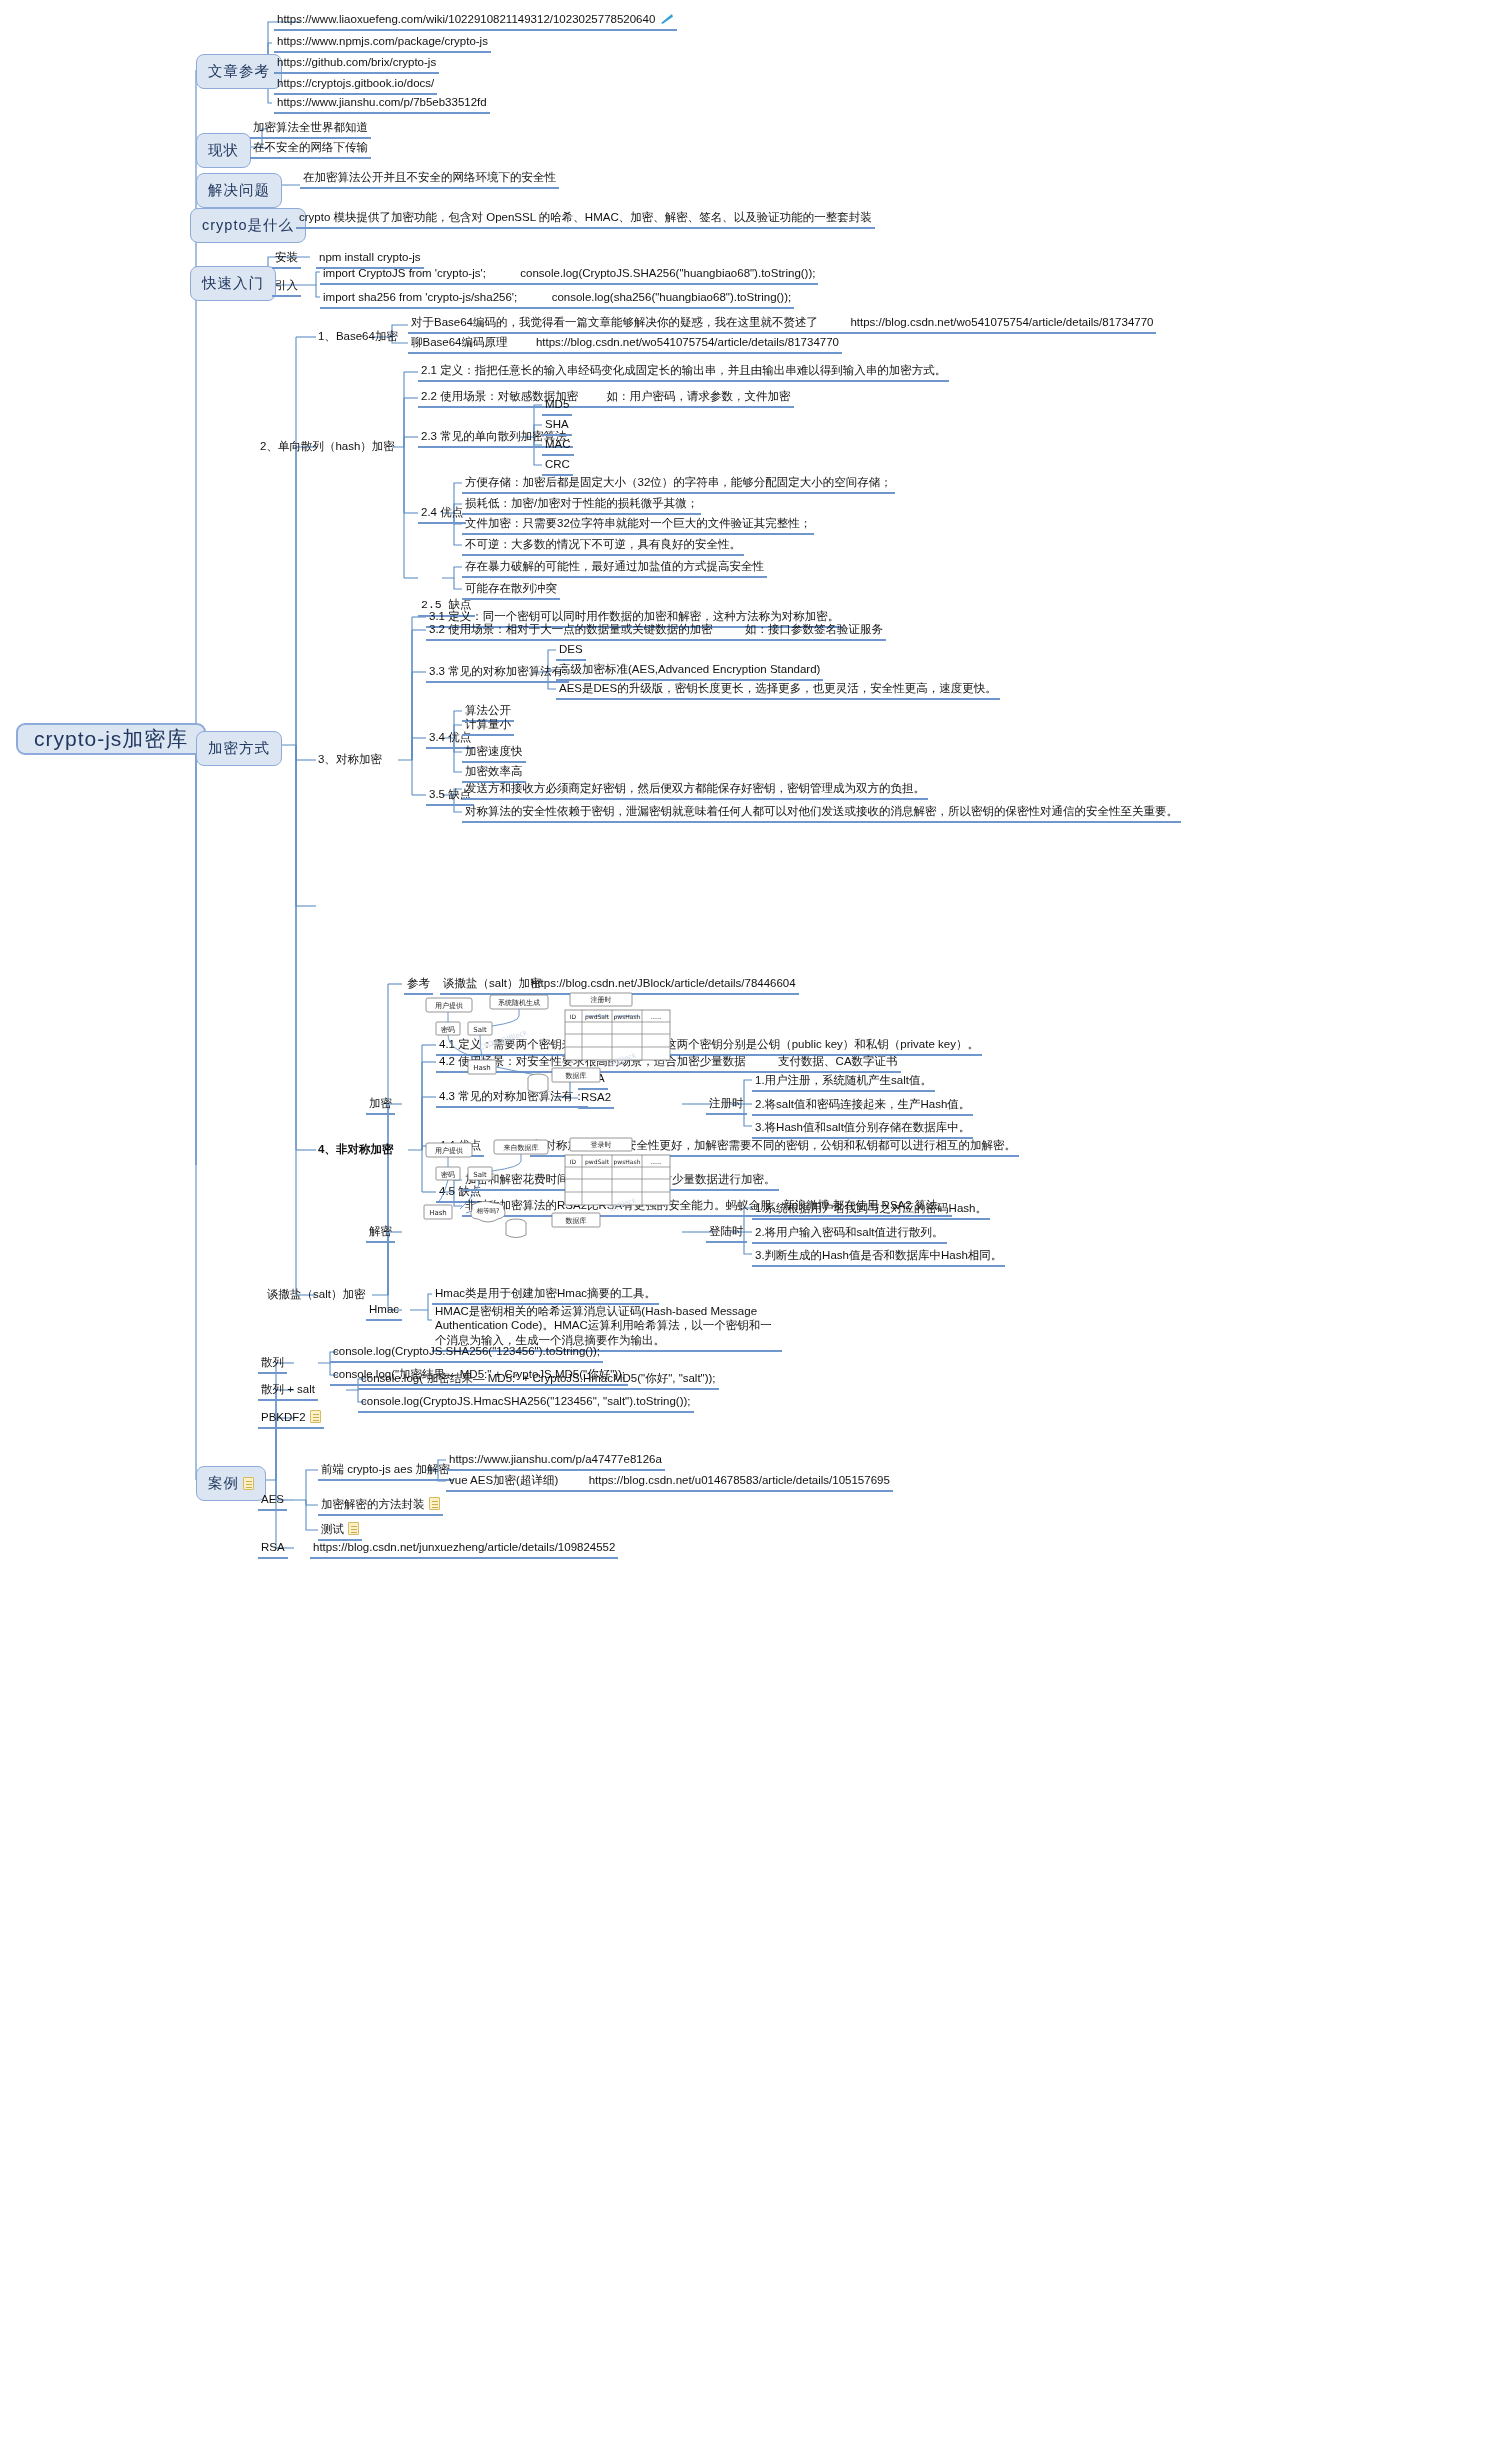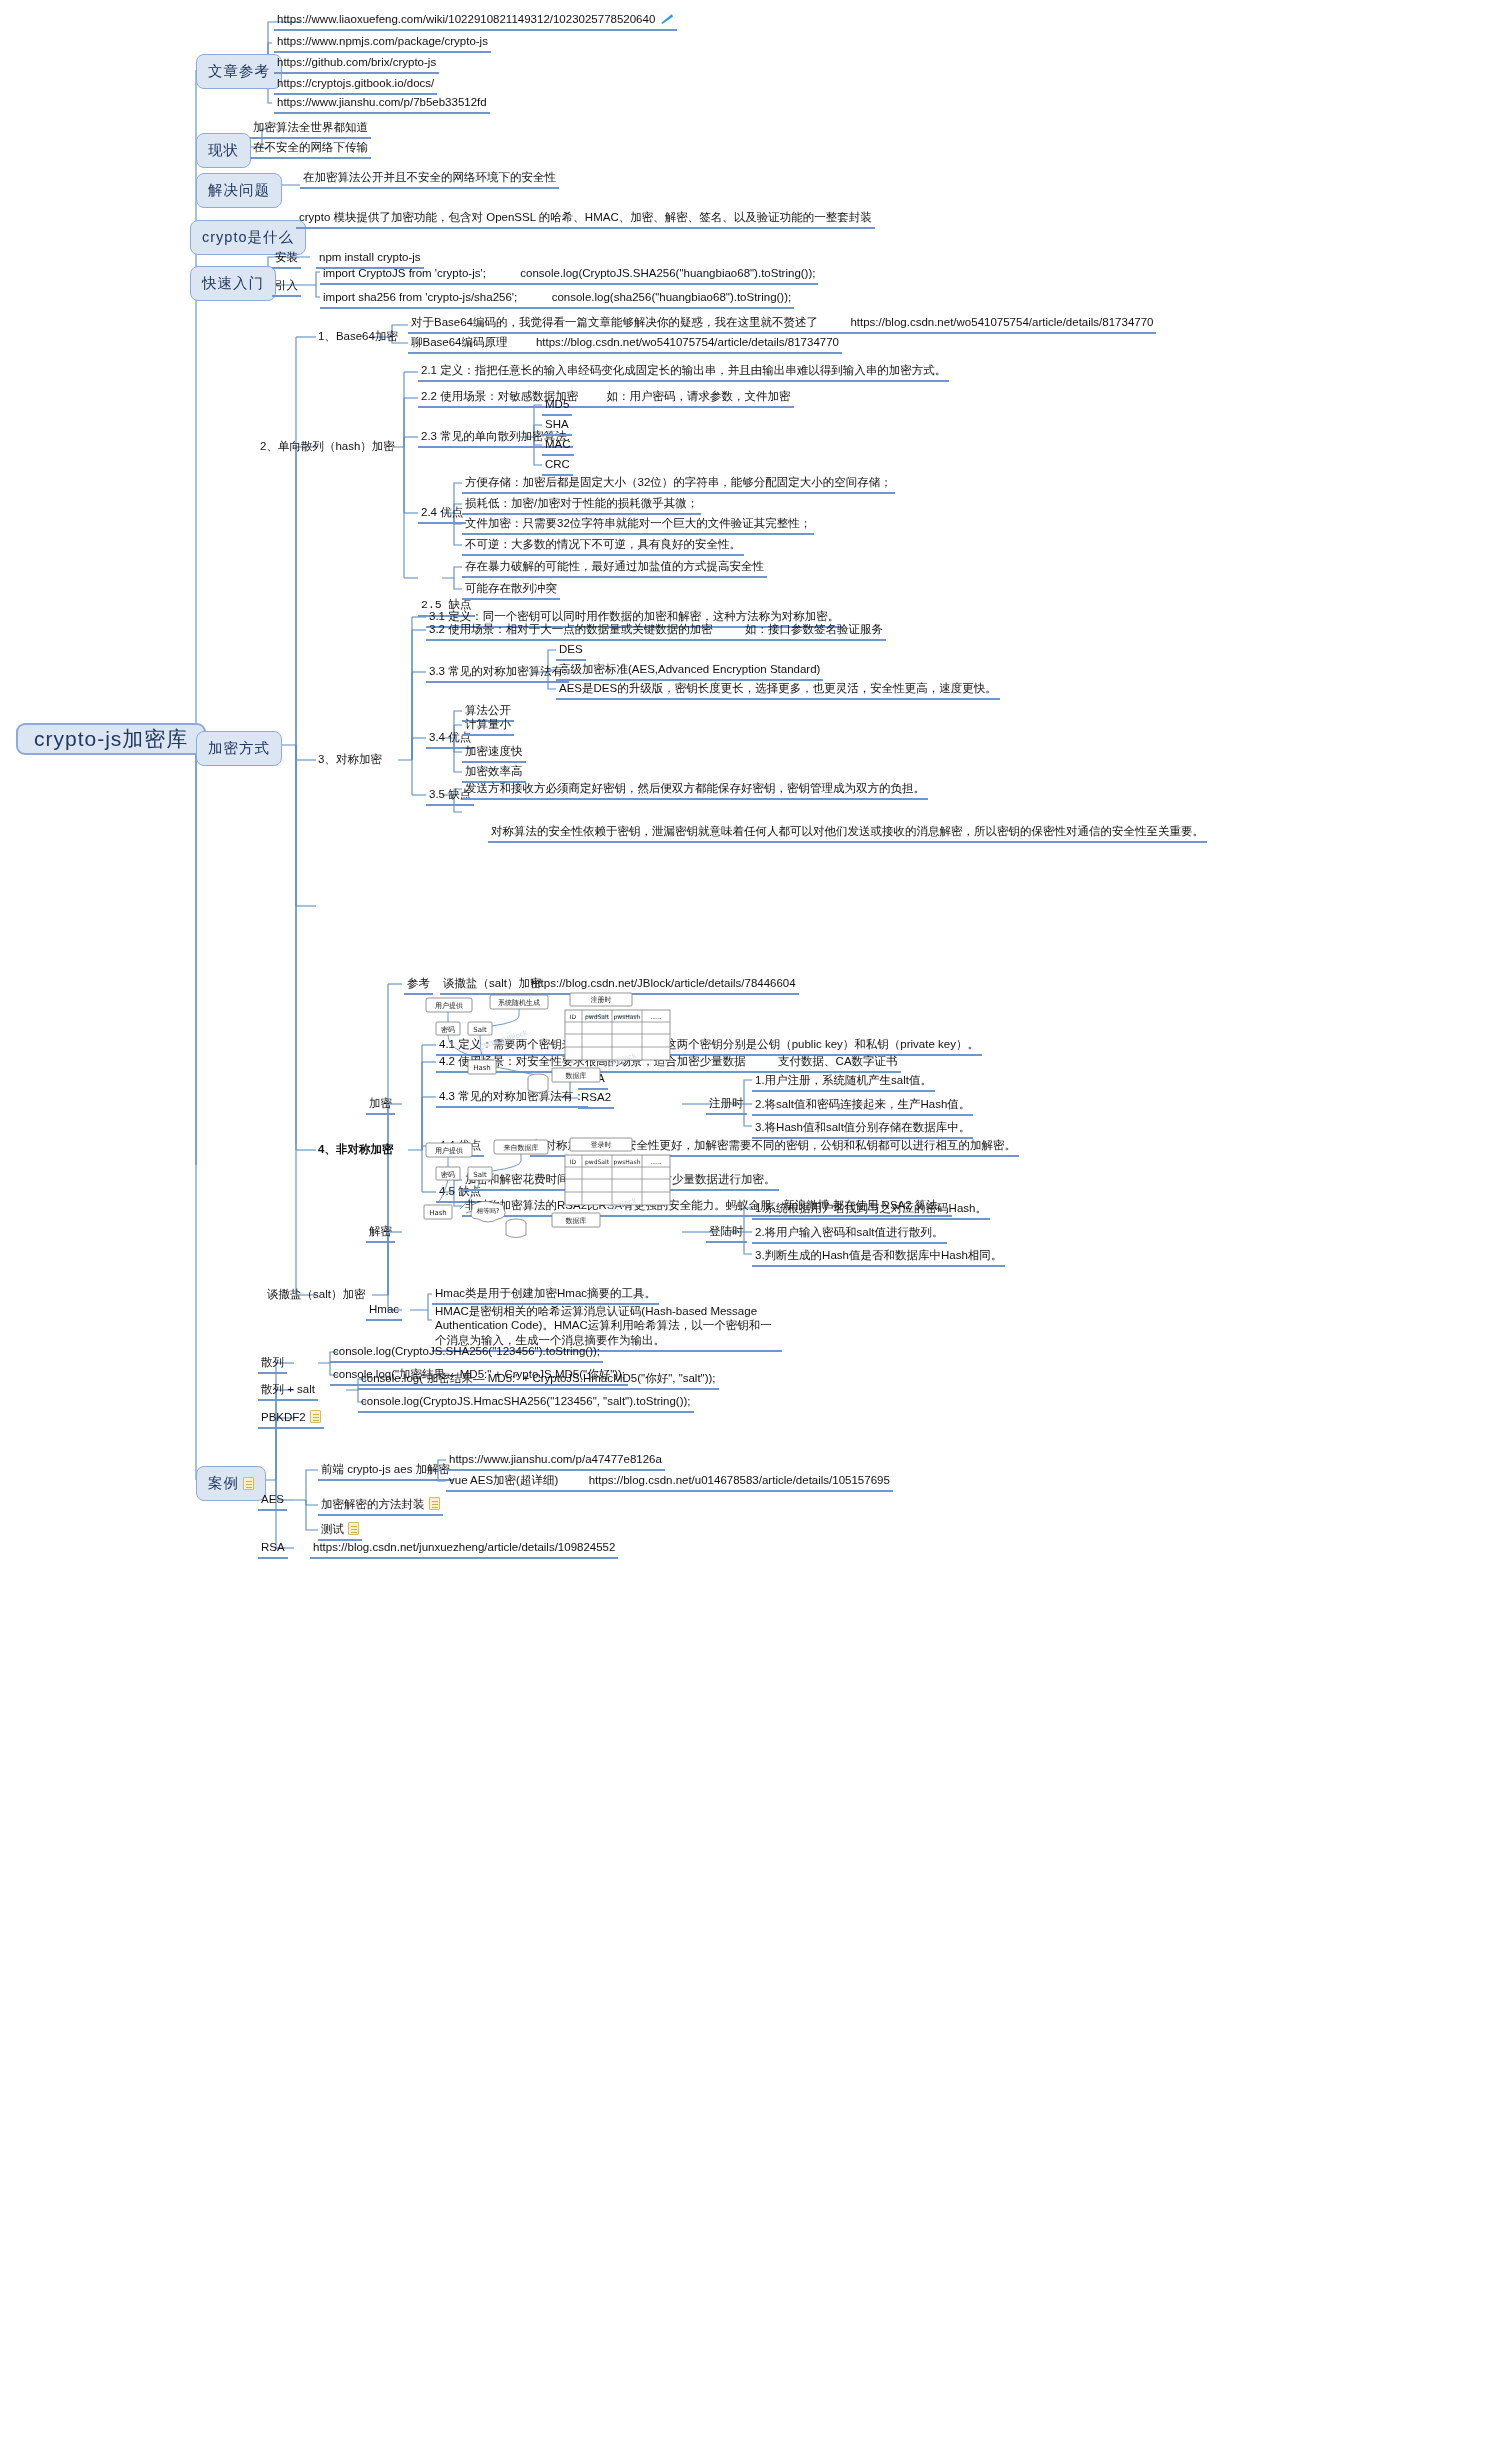--- a/index.html
+++ b/index.html
@@ -256,21 +256,21 @@
   <div class="node txt" style="left:274px; top:75px;">https://cryptojs.gitbook.io/docs/</div>
   <div class="node txt" style="left:274px; top:94px;">https://www.jianshu.com/p/7b5eb33512fd</div>
 
   <div class="node lvl1" style="left:196px; top:133px;">现状</div>
   <div class="node txt" style="left:250px; top:119px;">加密算法全世界都知道</div>
   <div class="node txt" style="left:250px; top:139px;">在不安全的网络下传输</div>
 
   <div class="node lvl1" style="left:196px; top:173px;">解决问题</div>
   <div class="node txt" style="left:300px; top:169px;">在加密算法公开并且不安全的网络环境下的安全性</div>
 
-  <div class="node lvl1" style="left:190px; top:220px;">crypto是什么</div>
+  <div class="node lvl1" style="left:190px; top:208px;">crypto是什么</div>
   <div class="node txt" style="left:296px; top:209px;">crypto 模块提供了加密功能，包含对 OpenSSL 的哈希、HMAC、加密、解密、签名、以及验证功能的一整套封装</div>
 
   <div class="node lvl1" style="left:190px; top:266px;">快速入门</div>
   <div class="node txt" style="left:272px; top:249px;">安装</div>
   <div class="node txt" style="left:316px; top:249px;">npm install crypto-js</div>
 
   <div class="node txt" style="left:272px; top:277px;">引入</div>
   <div class="node txt" style="left:320px; top:265px;">
     <span>import CryptoJS  from 'crypto-js';</span>
     <span style="display:inline-block;width:28px"></span>
@@ -337,21 +337,21 @@
   <div class="node txt" style="left:556px; top:680px;">AES是DES的升级版，密钥长度更长，选择更多，也更灵活，安全性更高，速度更快。</div>
 
   <div class="node txt" style="left:426px; top:729px;">3.4 优点</div>
   <div class="node txt" style="left:462px; top:702px;">算法公开</div>
   <div class="node txt" style="left:462px; top:716px;">计算量小</div>
   <div class="node txt" style="left:462px; top:743px;">加密速度快</div>
   <div class="node txt" style="left:462px; top:763px;">加密效率高</div>
 
   <div class="node txt" style="left:426px; top:786px;">3.5 缺点</div>
   <div class="node txt" style="left:462px; top:780px;">发送方和接收方必须商定好密钥，然后便双方都能保存好密钥，密钥管理成为双方的负担。</div>
-  <div class="node txt" style="left:488px; top:803px;margin-top:20px;">对称算法的安全性依赖于密钥，泄漏密钥就意味着任何人都可以对他们发送或接收的消息解密，所以密钥的保密性对通信的安全性至关重要。</div>
+  <div class="node txt" style="left:462px; top:803px;">对称算法的安全性依赖于密钥，泄漏密钥就意味着任何人都可以对他们发送或接收的消息解密，所以密钥的保密性对通信的安全性至关重要。</div>
 
   <div class="node plain" style="left:316px; top:1141px;font-weight:bold;">4、非对称加密</div>
   <div class="node txt" style="left:436px; top:1036px;">
     <span>4.1 定义：</span><span>需要两个密钥来进行加密和解密，这两个密钥分别是公钥（public key）和私钥（private key）。</span>
   </div>
   <div class="node txt" style="left:436px; top:1053px;">
     <span>4.2 使用场景：</span><span>对安全性要求很高的场景，适合加密少量数据</span>
     <span style="display:inline-block;width:26px"></span>
     <span>支付数据、CA数字证书</span>
   </div>

